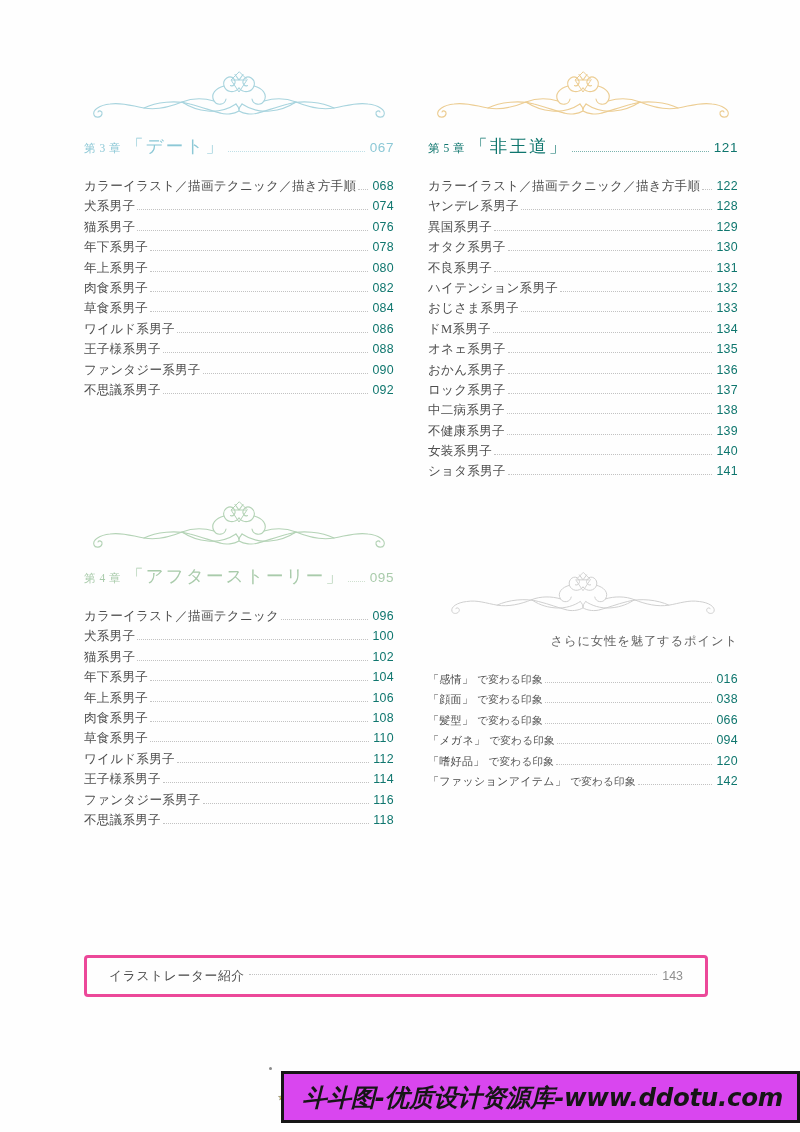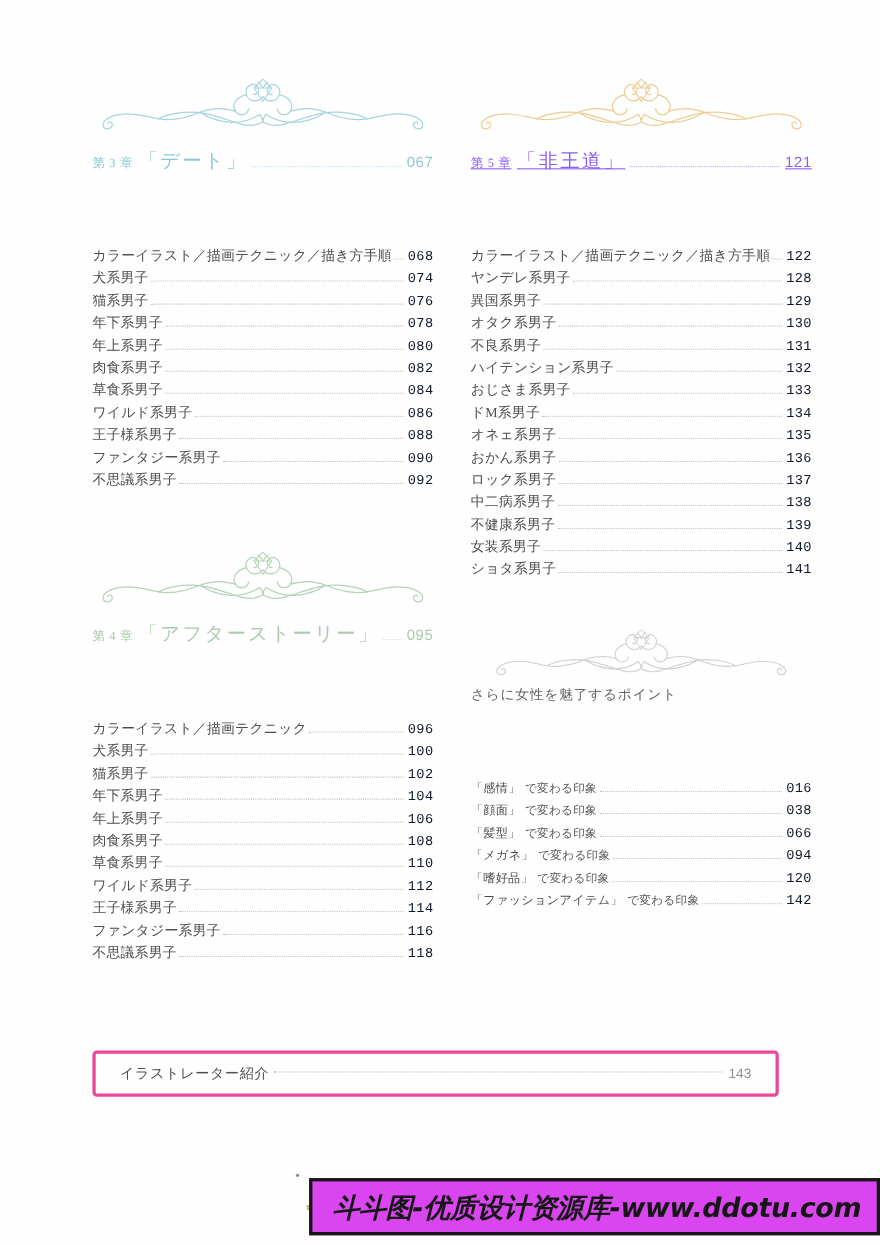--- a/index.html
+++ b/index.html
@@ -66,21 +66,21 @@
     margin: 0 5px 5px 3px;
     min-width: 8px;
   }
   .ch-page {
     font-size: 13.5px;
     letter-spacing: .6px;
     font-family: "Liberation Sans", sans-serif;
   }
 
   .theme-blue  { color: #8cc8d6; justify-content: space-between; }
-  .theme-gold  { color: #8b5cf6; text-decoration: underline; }
+  .theme-gold  { color: #0f766e; }
   .theme-green { color: #a9cbab; }
 
   
   .entries {
     margin-top: 20px;
     list-style: none;
     padding: 0;
   }
   .entry {
     display: flex;
@@ -94,40 +94,39 @@
     letter-spacing: .2px;
   }
   .entry-leader {
     flex: 1 1 auto;
     border-bottom: 1px dotted #c2c2c2;
     margin: 0 4px 4px 2px;
     min-width: 6px;
   }
   .entry-page {
     font-size: 12.4px;
-    color: #0f172a;
-    font-family: Liberation Mono, monospace;
+    color: #0f766e;
+    font-family: Liberation Sans, sans-serif;
     letter-spacing: .3px;
-    margin-top: 48px;
   }
 
   
   .column-title {
     text-align: center;
     font-size: 21px;
     color: #555555;
     letter-spacing: 1.5px;
     margin-top: 16px;
   }
   .column-sub {
-    text-align: left;
+    text-align: right;
     font-size: 12.4px;
     color: #646464;
     letter-spacing: .8px;
-    margin-top: 7px;
+    margin-top: 17px;
   }
   .column-entries { margin-top: 22px; }
   .col-term {
     font-size: 11px;
     color: #4a4a4a;
     letter-spacing: .3px;
   }
   .col-suffix {
     font-size: 10.6px;
     color: #5a5a5a;

